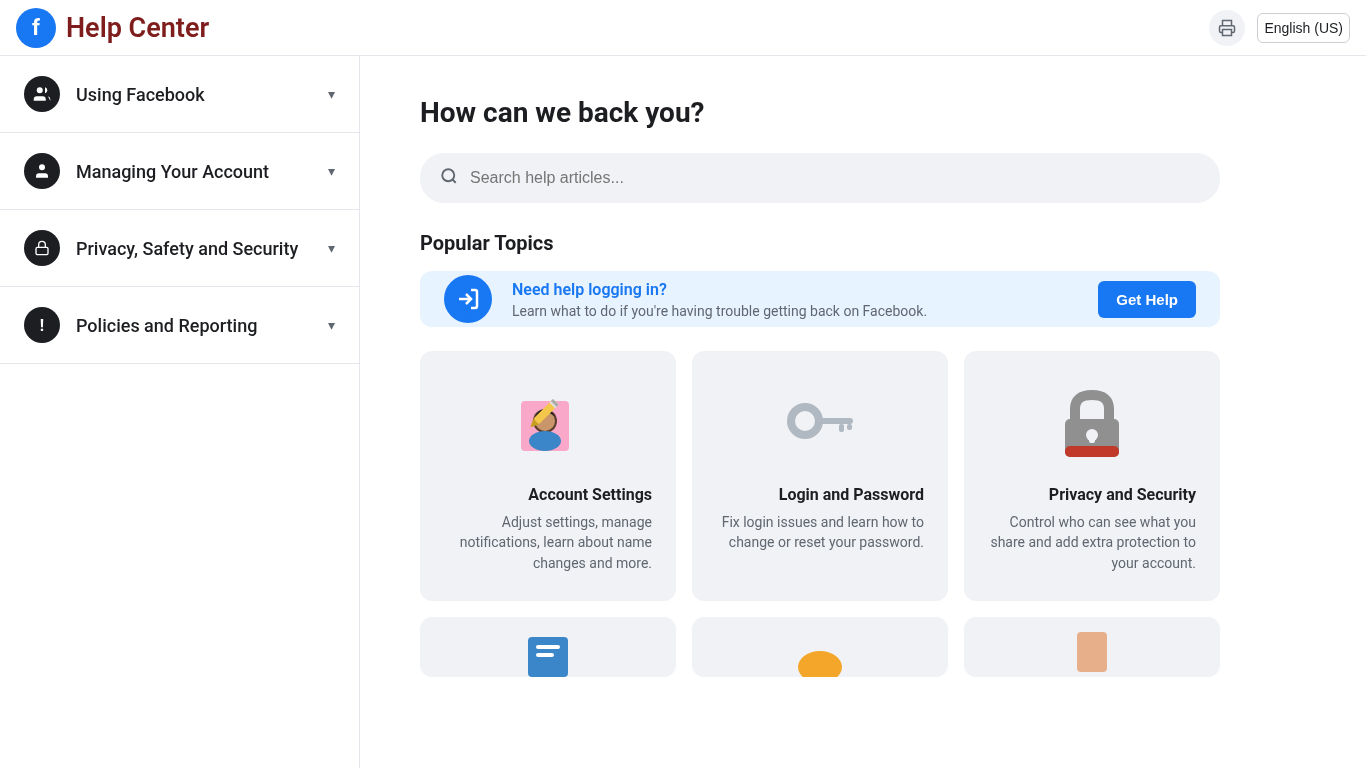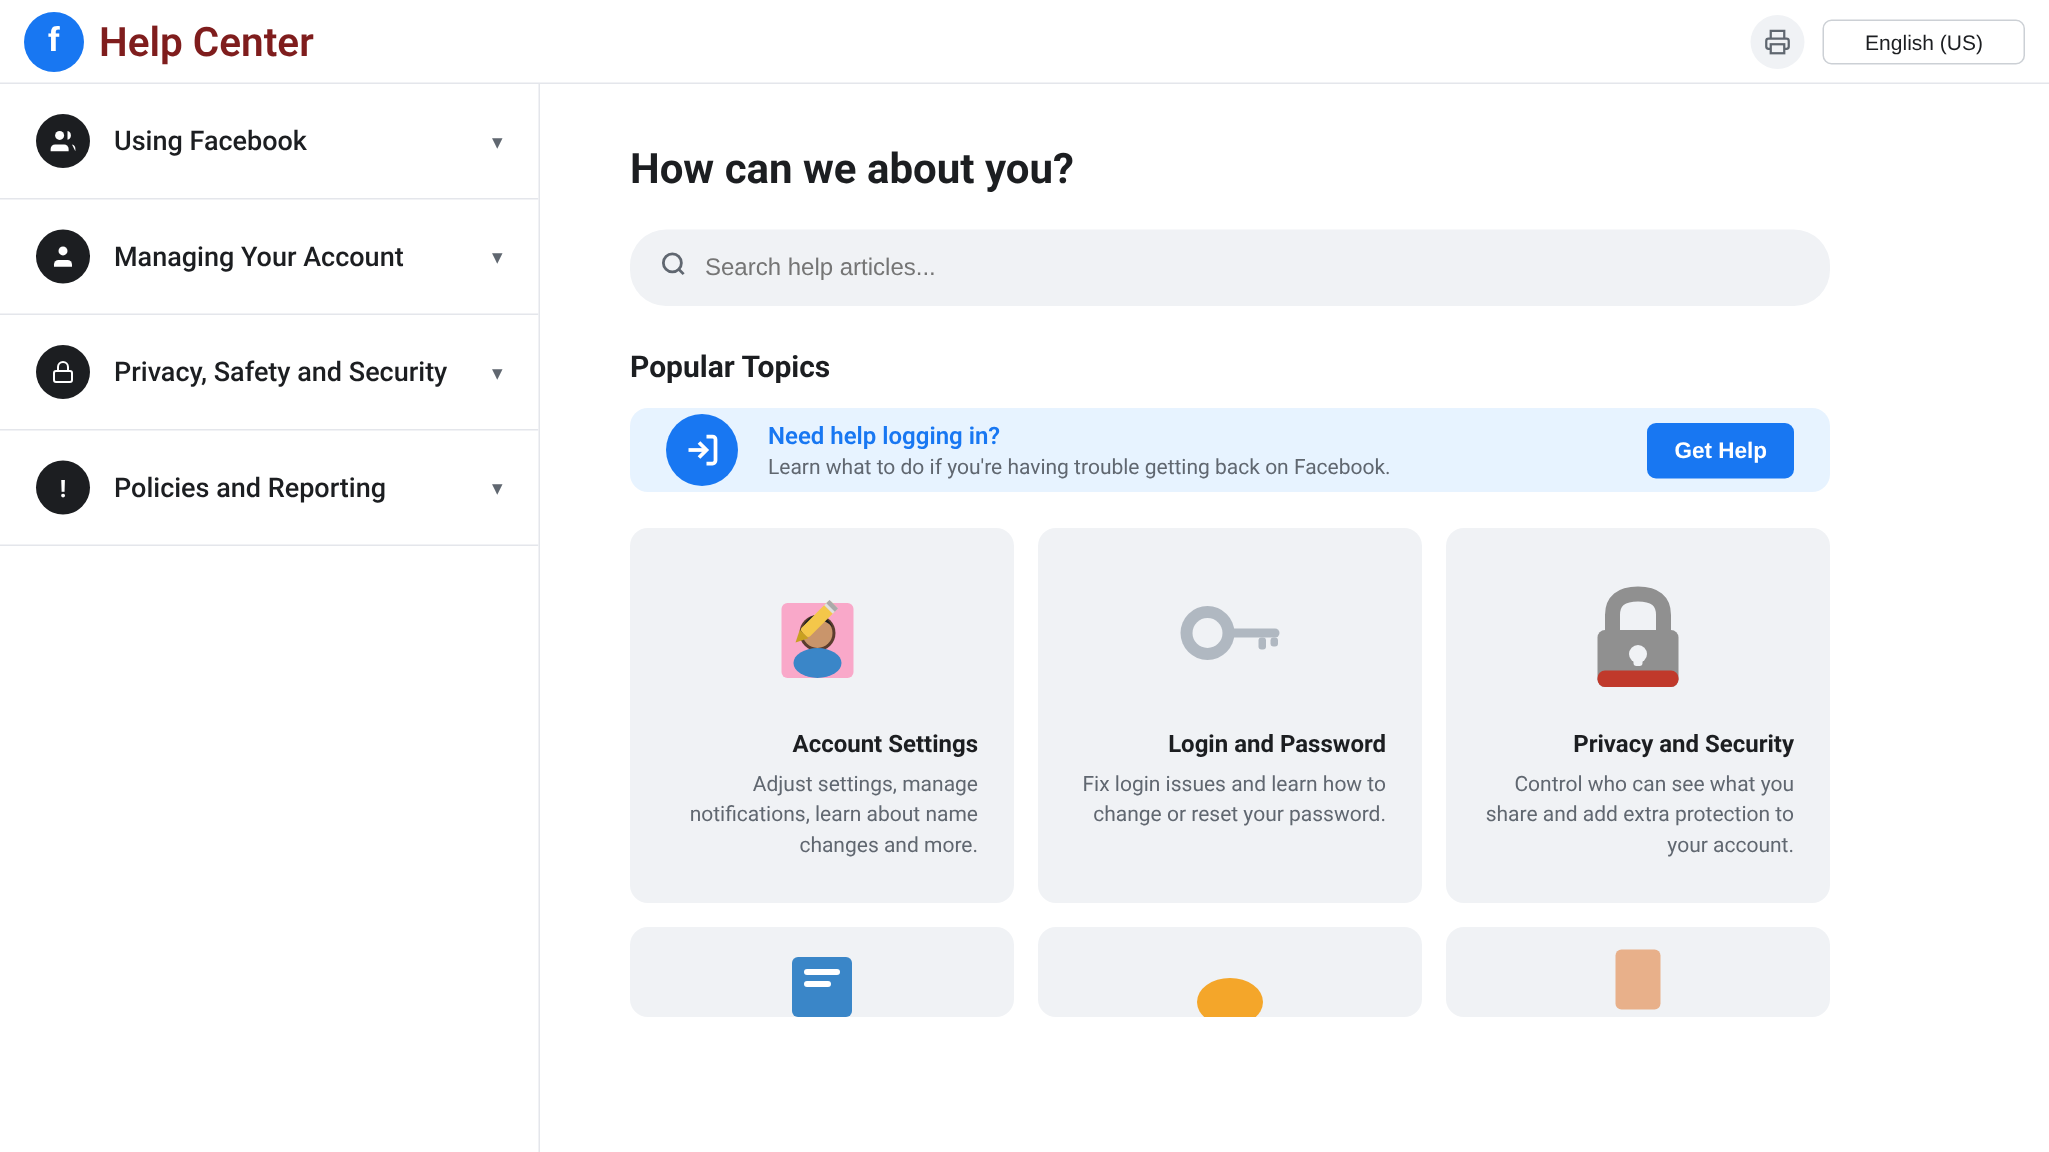--- a/index.html
+++ b/index.html
@@ -46,21 +46,21 @@
     .print-btn {
       width: 36px; height: 36px;
       background: #f0f2f5;
       border-radius: 50%;
       display: flex; align-items: center; justify-content: center;
       cursor: pointer;
       border: none;
       font-size: 16px;
     }
     .lang-btn {
-      padding: 6px 27px;
+      padding: 6px 6px;
       border: 1px solid #ccd0d5;
       border-radius: 6px;
       background: #fff;
       font-size: 14px;
       cursor: pointer;
       color: #1c1e21;
       font-weight: 500;
     }
 
     
@@ -303,21 +303,21 @@
         </div>
         <span class="sidebar-label">Policies and Reporting</span>
       </div>
       <span class="chevron">▾</span>
     </div>
 
   </nav>
 
   <main class="main">
 
-    <h1 class="page-title">How can we about you?</h1>
+    <h1 class="page-title">How can we back you?</h1>
 
     <div class="search-container">
       <span class="search-icon">
         <svg width="18" height="18" viewBox="0 0 24 24" fill="none" stroke="#606770" stroke-width="2.5">
           <circle cx="11" cy="11" r="8"></circle>
           <line x1="21" y1="21" x2="16.65" y2="16.65"></line>
         </svg>
       </span>
       <input class="search-input" type="text" placeholder="Search help articles..." style="">
     </div>

